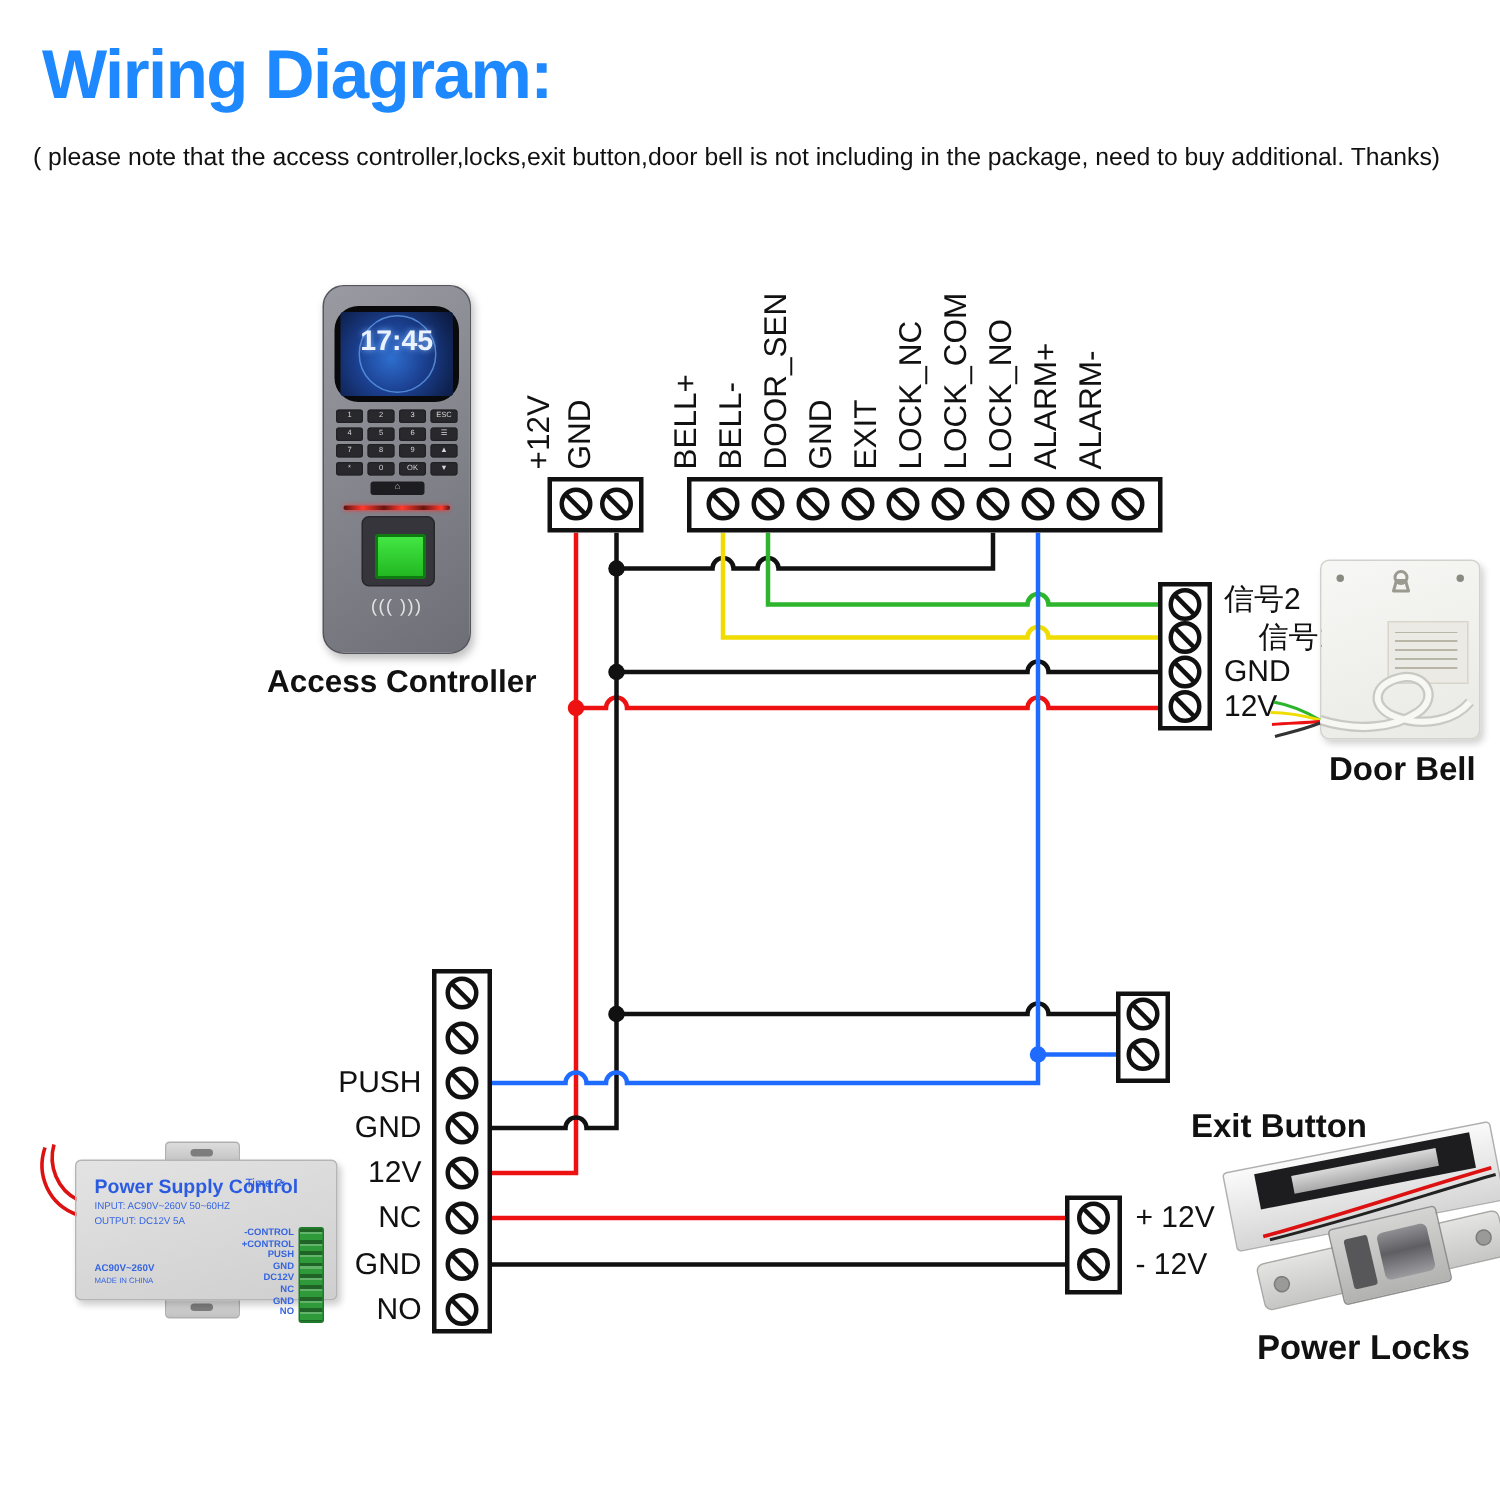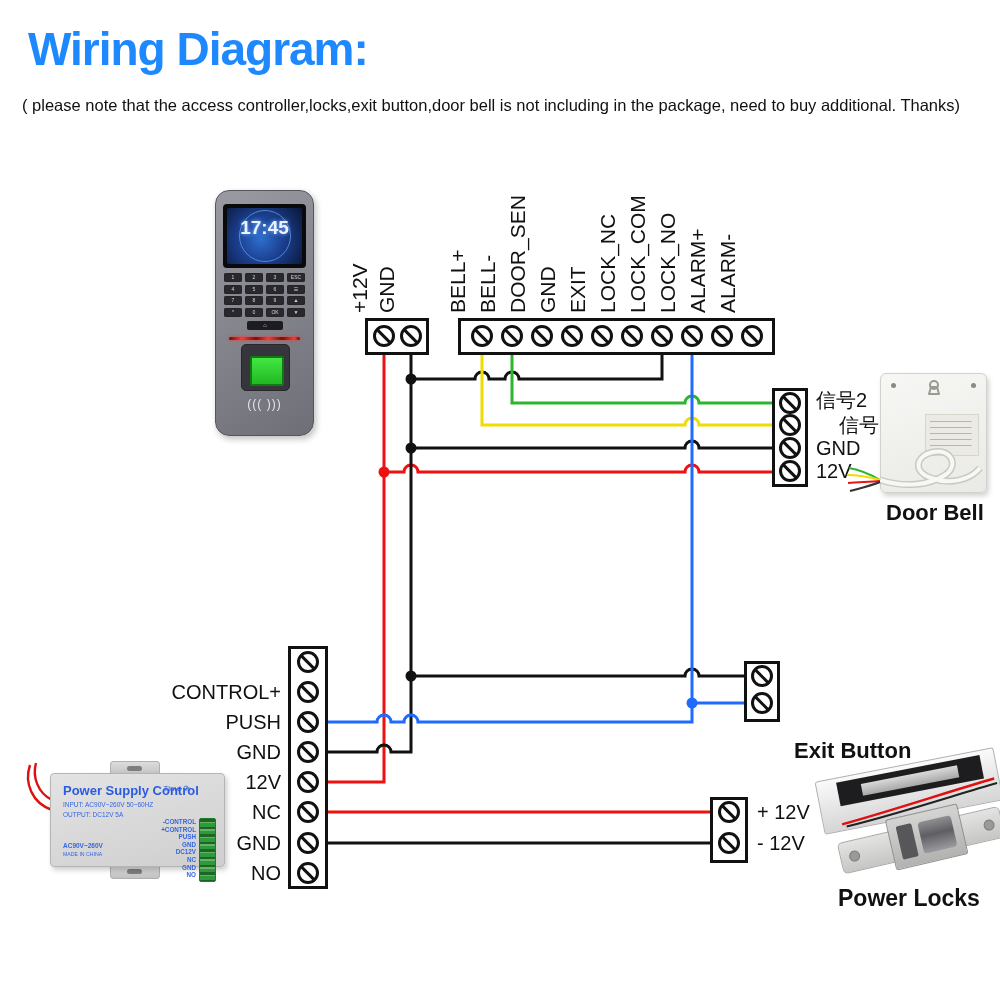--- a/index.html
+++ b/index.html
@@ -14,21 +14,21 @@
   .screw::after{content:"";position:absolute;left:-2px;top:6.5px;width:20px;height:3px;background:#111;transform:rotate(45deg);}
   
   .vlabel{position:absolute;height:24px;line-height:24px;font-size:21px;white-space:nowrap;
           transform-origin:0 100%;transform:rotate(-90deg);color:#111;}
   .hlabel{position:absolute;height:24px;line-height:24px;font-size:20px;white-space:nowrap;color:#111;}
   .rlabel{position:absolute;height:24px;line-height:24px;font-size:20px;width:200px;text-align:right;color:#111;}
   .caption{position:absolute;font-weight:bold;font-size:21px;color:#111;white-space:nowrap;}
   
   #ac-body{position:absolute;left:215px;top:190px;width:97px;height:244px;border-radius:14px;
            background:linear-gradient(145deg,#9a9aa2,#6e6e76);border:1px solid #55555d;box-shadow:2px 3px 6px rgba(0,0,0,.25);}
-  #ac-screen-bezel{position:absolute;left:7px;top:13px;width:83px;height:64px;background:#0a0a0c;border-radius:4px;}
+  #ac-screen-bezel{position:absolute;left:7px;top:13px;width:83px;height:64px;background:#0a0a0c;border-radius:16px;}
   #ac-screen{position:absolute;left:4px;top:4px;width:75px;height:56px;border-radius:2px;overflow:hidden;
              background:radial-gradient(circle at 45% 55%,#2e6ecf 0%,#1b3f8f 45%,#0a1636 100%);}
   #ac-screen::before{content:"";position:absolute;left:12px;top:2px;width:50px;height:50px;border:1.5px solid #5d9ae8;border-radius:50%;opacity:.8;}
   #ac-time{position:absolute;left:0;top:9px;width:100%;text-align:center;color:#eaf2ff;font-size:19px;font-weight:bold;text-shadow:0 0 4px #7fb4ff;}
   #ac-keypad{position:absolute;left:8px;top:82px;width:81px;display:grid;grid-template-columns:repeat(4,18px);grid-auto-rows:9px;gap:2.5px 3px;}
   .key{background:#28282d;border-radius:2px;color:#d8d8d8;font-size:5px;line-height:9px;text-align:center;box-shadow:inset 0 0 1px #000;}
   #ac-widekey{position:absolute;left:31px;top:130px;width:36px;height:9px;background:#1d1d21;border-radius:2px;color:#cfcfcf;font-size:6px;line-height:9px;text-align:center;}
   #ac-led{position:absolute;left:13px;top:146px;width:71px;height:3px;border-radius:2px;
           background:linear-gradient(90deg,#5a1010,#ff3b2e 18%,#6a1410 38%,#ff3b2e 55%,#6a1410 75%,#ff3b2e 92%,#5a1010);box-shadow:0 0 3px #f33;}
   #ac-fp{position:absolute;left:25px;top:153px;width:47px;height:45px;background:#35353b;border-radius:5px;border:1px solid #26262b;}
@@ -130,20 +130,21 @@
         <div class="key">OK</div>
         <div class="key">▼</div>
       </div>
     <div id="ac-widekey">⌂</div>
     <div id="ac-led"></div>
     <div id="ac-fp">
       <div id="ac-fp-green"></div>
     </div>
     <div id="ac-rfid">((( )))</div>
   </div>
+  <div class="caption" style="left:178px;top:443px;width:176px;text-align:center;">Access Controller</div>
 
   <div class="tblock" style="left:365px;top:318px;width:58px;height:31px;"></div>
   <div class="screw" style="left:373px;top:325px;"></div>
   <div class="screw" style="left:400px;top:325px;"></div>
   <div class="vlabel" style="left:372px;top:289px;">+12V</div>
   <div class="vlabel" style="left:399px;top:289px;">GND</div>
 
   <div class="tblock" style="left:458px;top:318px;width:311px;height:31px;"></div>
   <div class="screw" style="left:471px;top:325px;"></div>
   <div class="screw" style="left:501px;top:325px;"></div>
@@ -203,21 +204,20 @@
 
   <div class="tblock" style="left:288px;top:646px;width:34px;height:237px;"></div>
   <div class="screw" style="left:297px;top:651px;"></div>
   <div class="screw" style="left:297px;top:681px;"></div>
   <div class="screw" style="left:297px;top:711px;"></div>
   <div class="screw" style="left:297px;top:741px;"></div>
   <div class="screw" style="left:297px;top:771px;"></div>
   <div class="screw" style="left:297px;top:801px;"></div>
   <div class="screw" style="left:297px;top:832px;"></div>
   <div class="screw" style="left:297px;top:862px;"></div>
-  <div class="rlabel" style="left:81px;top:680px;">CONTROL+</div>
   <div class="rlabel" style="left:81px;top:710px;">PUSH</div>
   <div class="rlabel" style="left:81px;top:740px;">GND</div>
   <div class="rlabel" style="left:81px;top:770px;">12V</div>
   <div class="rlabel" style="left:81px;top:800px;">NC</div>
   <div class="rlabel" style="left:81px;top:831px;">GND</div>
   <div class="rlabel" style="left:81px;top:861px;">NO</div>
 
   <div class="tblock" style="left:710px;top:797px;width:32px;height:60px;"></div>
   <div class="screw" style="left:718px;top:801px;"></div>
   <div class="screw" style="left:718px;top:832px;"></div>

